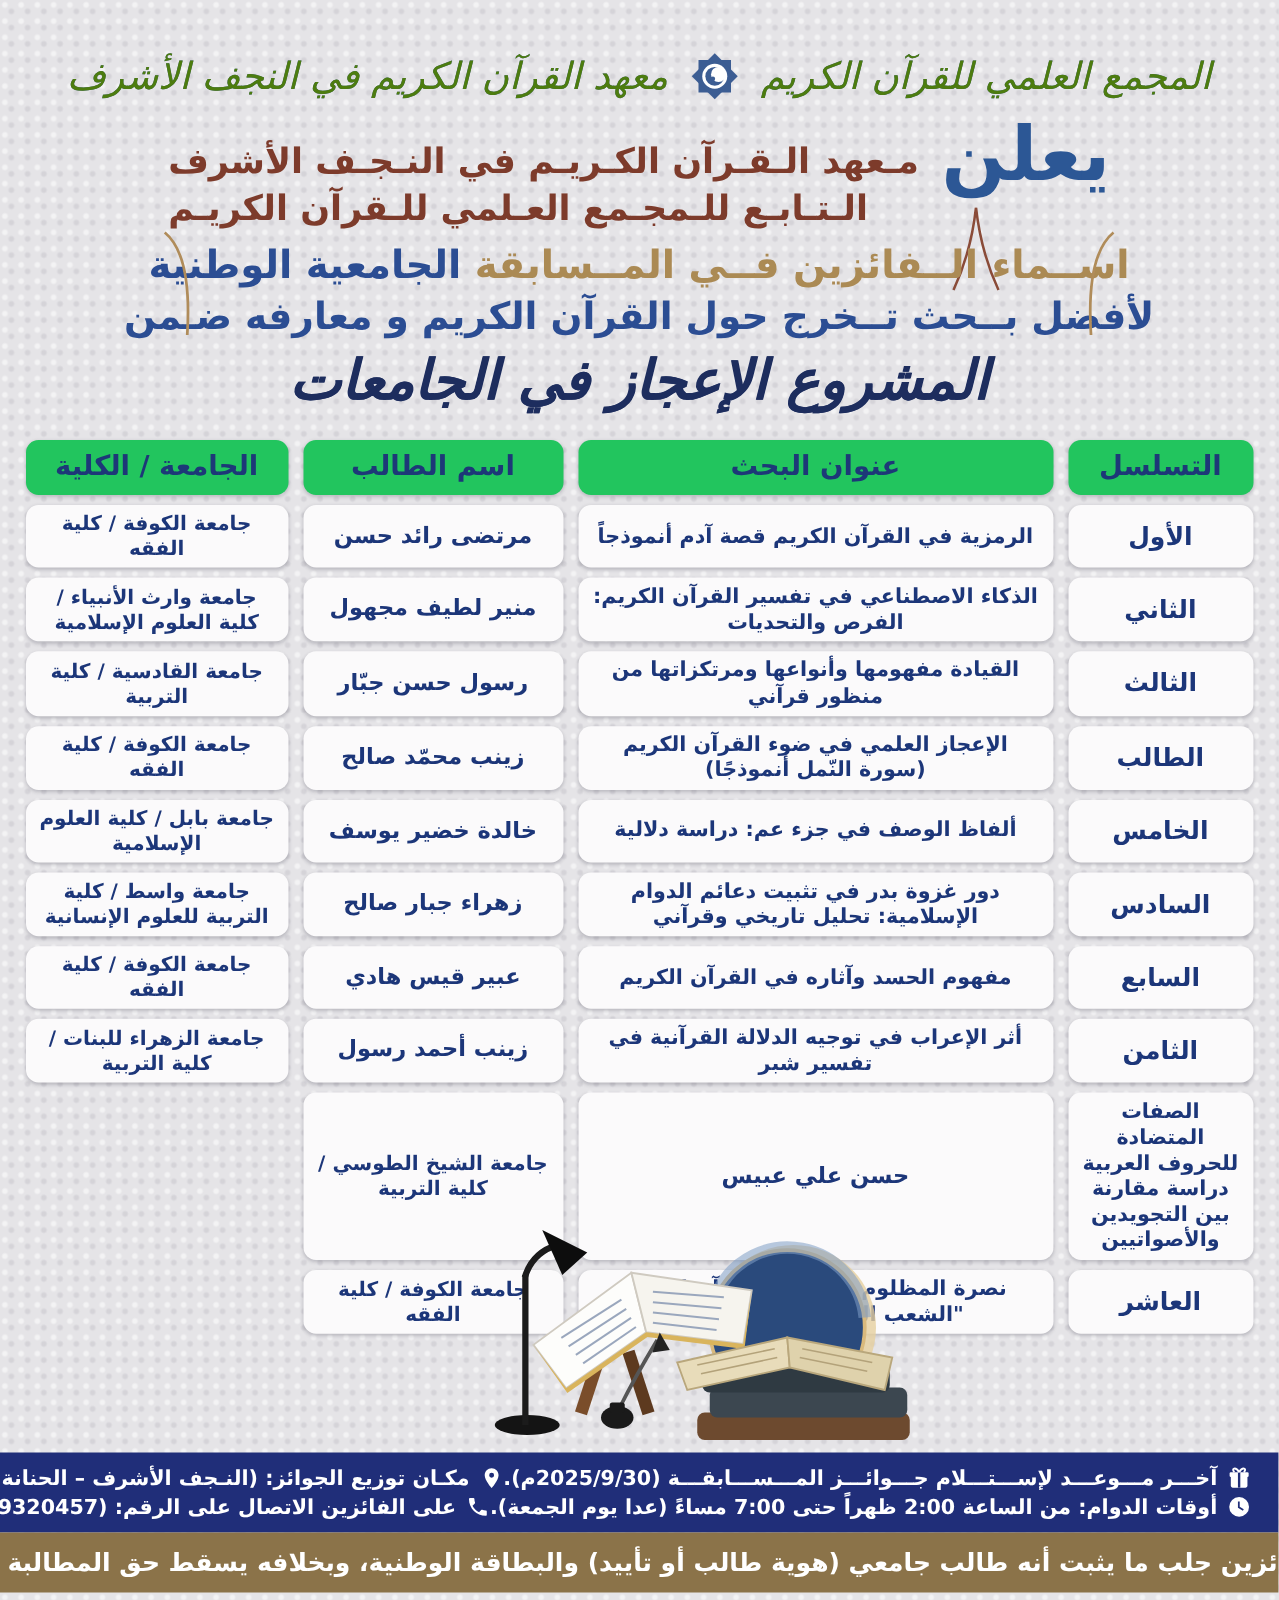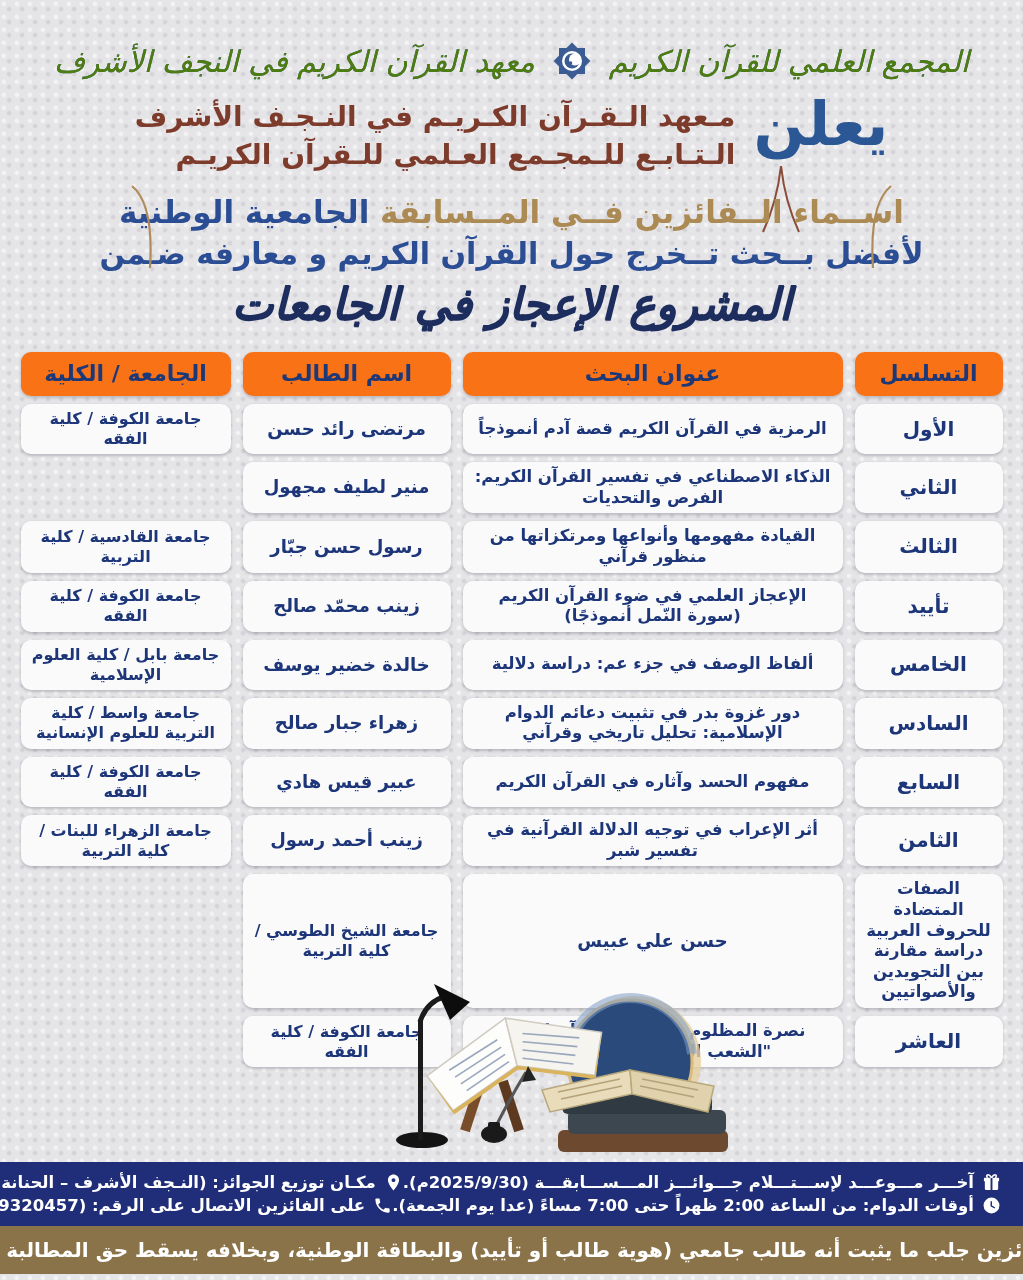--- a/index.html
+++ b/index.html
@@ -31,21 +31,21 @@
 
   
   .announce-row {
     display:flex; justify-content:center; align-items:flex-start; gap:18px;
     padding:2px 40px 0 40px; height:92px; position:relative;
   }
   .announce-word {
     color:#2c5795; font-size:60px; font-weight:bold; line-height:1.0;
     letter-spacing:-1px;
   }
-  .institute-lines { text-align:right; padding-top:4px; }
+  .institute-lines { text-align:left; padding-top:4px;margin-top:12px; }
   .institute-line { color:#7d3b2b; font-weight:bold; font-size:28px; line-height:1.35; white-space:nowrap; }
   .announce-tail { position:absolute; right:222px; top:74px; }
 
   
   .title-block { text-align:center; position:relative; padding:8px 60px 0 60px; height:88px; }
   .title-line1 { font-size:31px; font-weight:bold; line-height:1.3; white-space:nowrap; }
   .title-gold { color:#ab8a54; }
   .title-blue { color:#2b4d93;margin-top:28px; }
   .title-line2 { font-size:30px; font-weight:bold; color:#2b4d93; margin-top:4px; white-space:nowrap; }
   .title-bracket { position:absolute; top:0; }
@@ -67,21 +67,21 @@
     grid-template-columns:148px 380px 208px 210px; 
     gap:12px; margin-bottom:8px; align-items:stretch;
   }
   .t-cell {
     background:#fbfafb; border-radius:10px;
     box-shadow:0 1.5px 3px rgba(40,40,60,.22);
     display:flex; align-items:center; justify-content:center;
     text-align:center; color:#1c3679; font-weight:bold;
     padding:5px 10px; min-height:48px; line-height:1.25;
   }
-  .t-head .t-cell { background:#f97316; font-size:22px; min-height:44px; color:#1d3878; }
+  .t-head .t-cell { background:#22c55e; font-size:22px; min-height:44px; color:#1d3878; }
   .cell-seq { font-size:20px; }
   .cell-research { font-size:16.5px; }
   .cell-student { font-size:18px; }
   .cell-college { font-size:16px; }
 
   
   .scene { position:absolute; left:330px; top:962px; width:520px; height:205px; }
 
   
   .footer-navy {
@@ -164,31 +164,32 @@
       <div class="t-cell cell-seq">الأول</div>
       <div class="t-cell cell-research">الرمزية في القرآن الكريم قصة آدم أنموذجاً</div>
       <div class="t-cell cell-student">مرتضى رائد حسن</div>
       <div class="t-cell cell-college">جامعة الكوفة / كلية الفقه</div>
     </div>
 
     <div class="t-row">
       <div class="t-cell cell-seq">الثاني</div>
       <div class="t-cell cell-research">الذكاء الاصطناعي في تفسير القرآن الكريم: الفرص والتحديات</div>
       <div class="t-cell cell-student">منير لطيف مجهول</div>
+      <div class="t-cell cell-college">جامعة وارث الأنبياء / كلية العلوم الإسلامية</div>
     </div>
 
     <div class="t-row">
       <div class="t-cell cell-seq">الثالث</div>
       <div class="t-cell cell-research">القيادة مفهومها وأنواعها ومرتكزاتها من منظور قرآني</div>
       <div class="t-cell cell-student">رسول حسن جبّار</div>
       <div class="t-cell cell-college">جامعة القادسية / كلية التربية</div>
     </div>
 
     <div class="t-row">
-      <div class="t-cell cell-seq">تأييد</div>
+      <div class="t-cell cell-seq">الطالب</div>
       <div class="t-cell cell-research">الإعجاز العلمي في ضوء القرآن الكريم (سورة النّمل أنموذجًا)</div>
       <div class="t-cell cell-student">زينب محمّد صالح</div>
       <div class="t-cell cell-college">جامعة الكوفة / كلية الفقه</div>
     </div>
 
     <div class="t-row">
       <div class="t-cell cell-seq">الخامس</div>
       <div class="t-cell cell-research">ألفاظ الوصف في جزء عم: دراسة دلالية</div>
       <div class="t-cell cell-student">خالدة خضير يوسف</div>
       <div class="t-cell cell-college">جامعة بابل / كلية العلوم الإسلامية</div>

